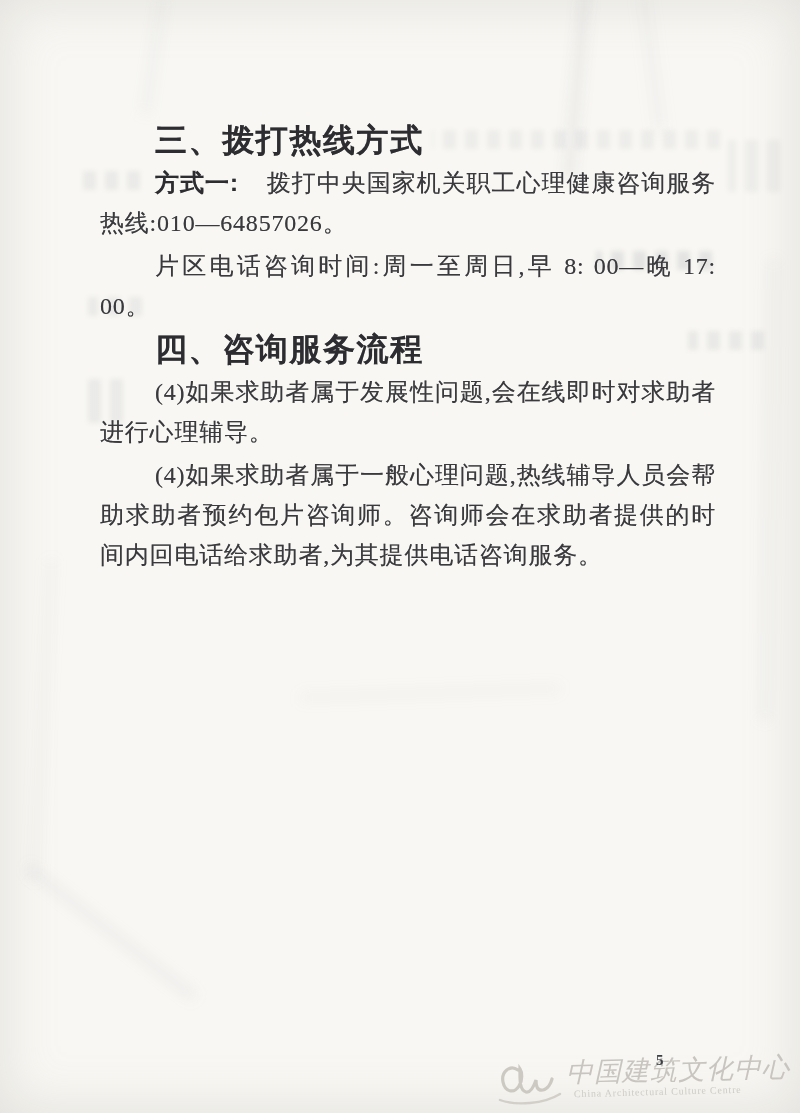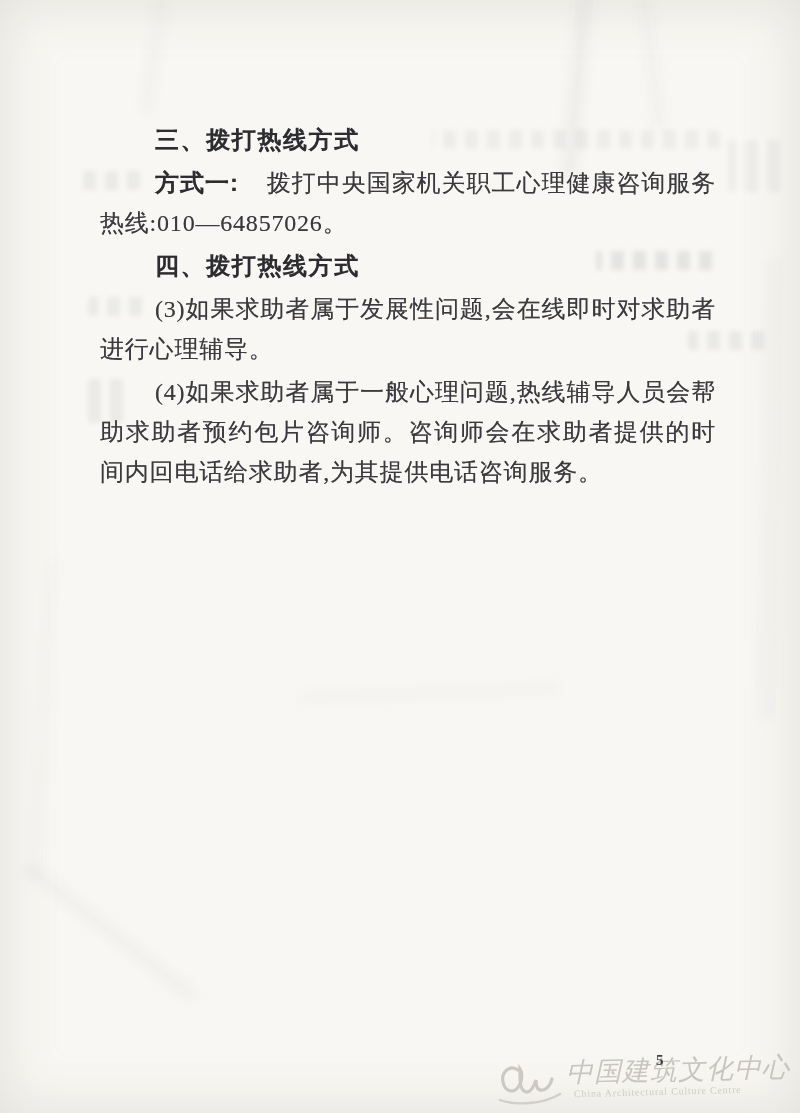--- a/index.html
+++ b/index.html
@@ -62,21 +62,21 @@
     text-shadow: 0 0 0.6px rgba(58,58,62,0.55);
   }
   .doc p, .doc h3 {
     margin: 3px 0 0 0;
     text-indent: 55px;
   }
   .doc > :first-child { margin-top: 0; }
   .doc h3 {
     font-family: "Liberation Sans", "DejaVu Sans", sans-serif;
     font-weight: 700;
-    font-size: 24px;
+    font-size: 32px;
     color: #2d2d31;
     letter-spacing: 1.6px;
   }
   .lead {
     font-family: "Liberation Sans", "DejaVu Sans", sans-serif;
     font-weight: 700;
     color: #2d2d31;
     margin-right: 28px;
   }
 
@@ -139,27 +139,30 @@
     <h3>三、拨打热线方式</h3>
 
 
     <p>
       <span class="lead">方式一:</span><span>拨打中央国家机关职工心理健康咨询服务热线:010—64857026。</span>
     </p>
 
 
 
 
+    <p>
+      <span>片区电话咨询时间:周一至周日,早 8: 00—晚 17: 00。</span>
+    </p>
 
-    <h3>四、拨打热线方式</h3>
+    <h3>四、咨询服务流程</h3>
 
 
 
     <p>
-      <span>(3)如果求助者属于发展性问题,会在线即时对求助者进行心理辅导。</span>
+      <span>(4)如果求助者属于发展性问题,会在线即时对求助者进行心理辅导。</span>
     </p>
 
     <p>
       <span>(4)如果求助者属于一般心理问题,热线辅导人员会帮助求助者预约包片咨询师。咨询师会在求助者提供的时间内回电话给求助者,为其提供电话咨询服务。</span>
     </p>
 
   </main>
 
   <footer class="footer">
     <span class="wm-logo">

